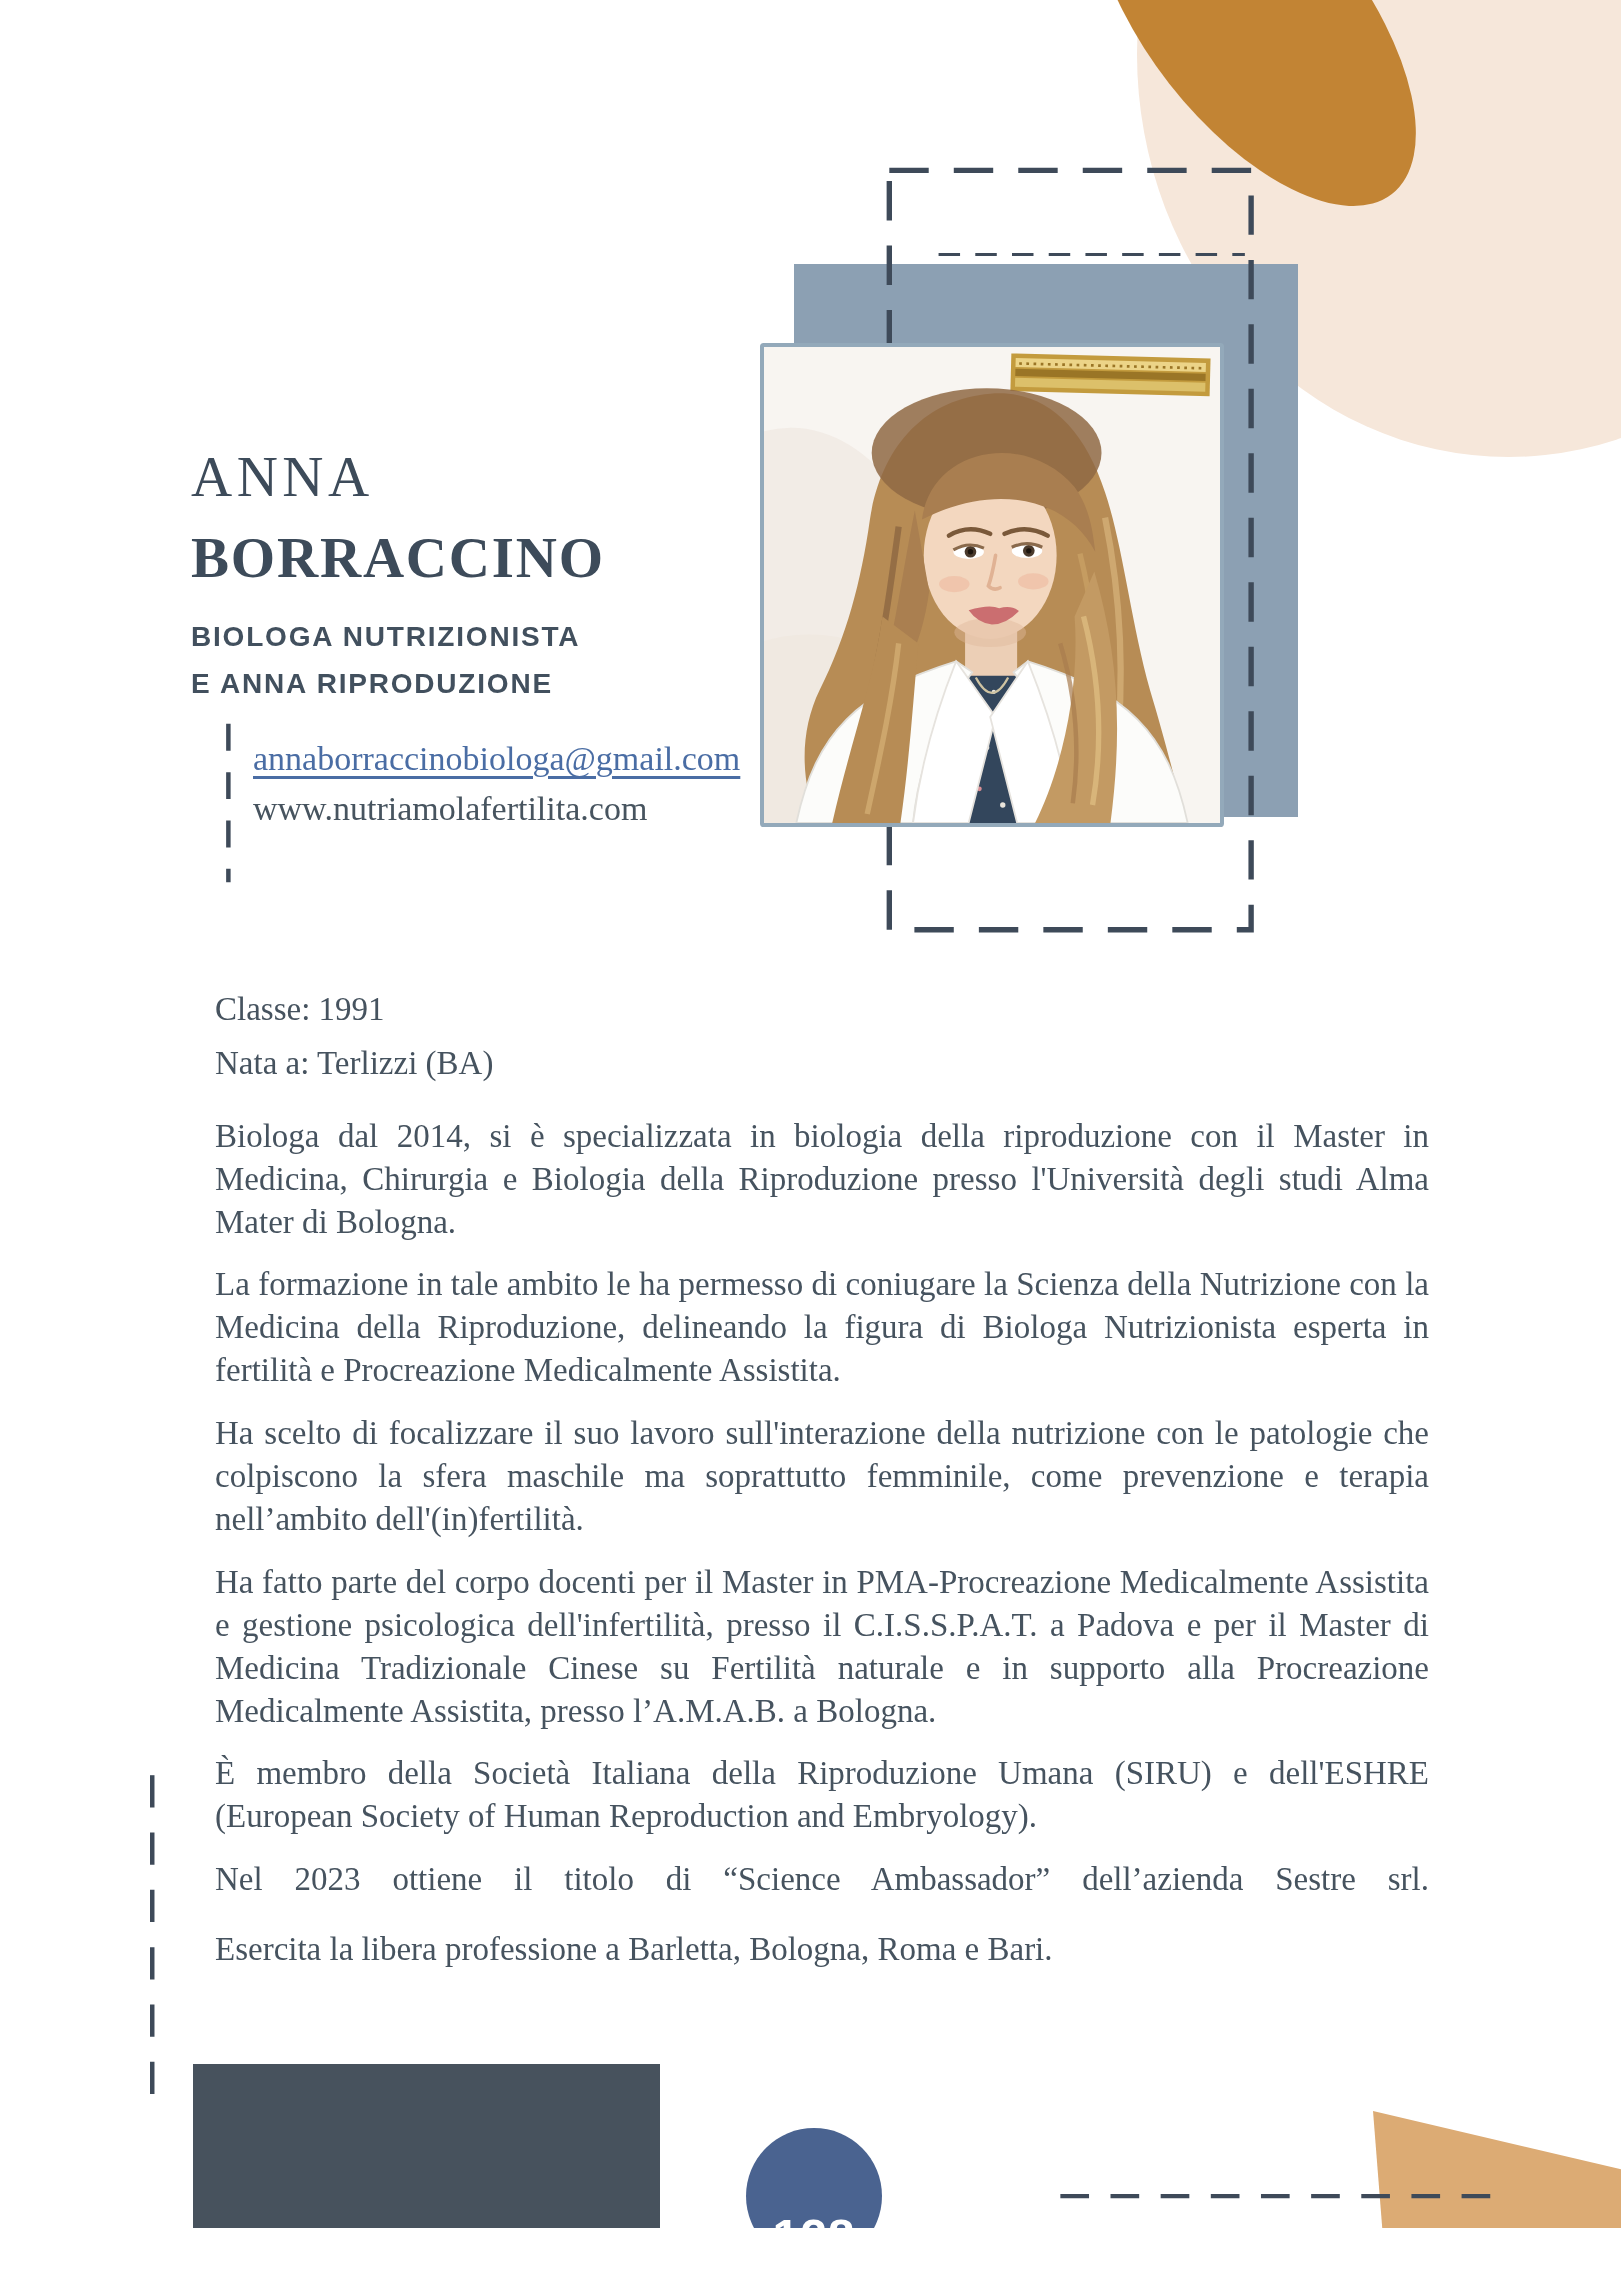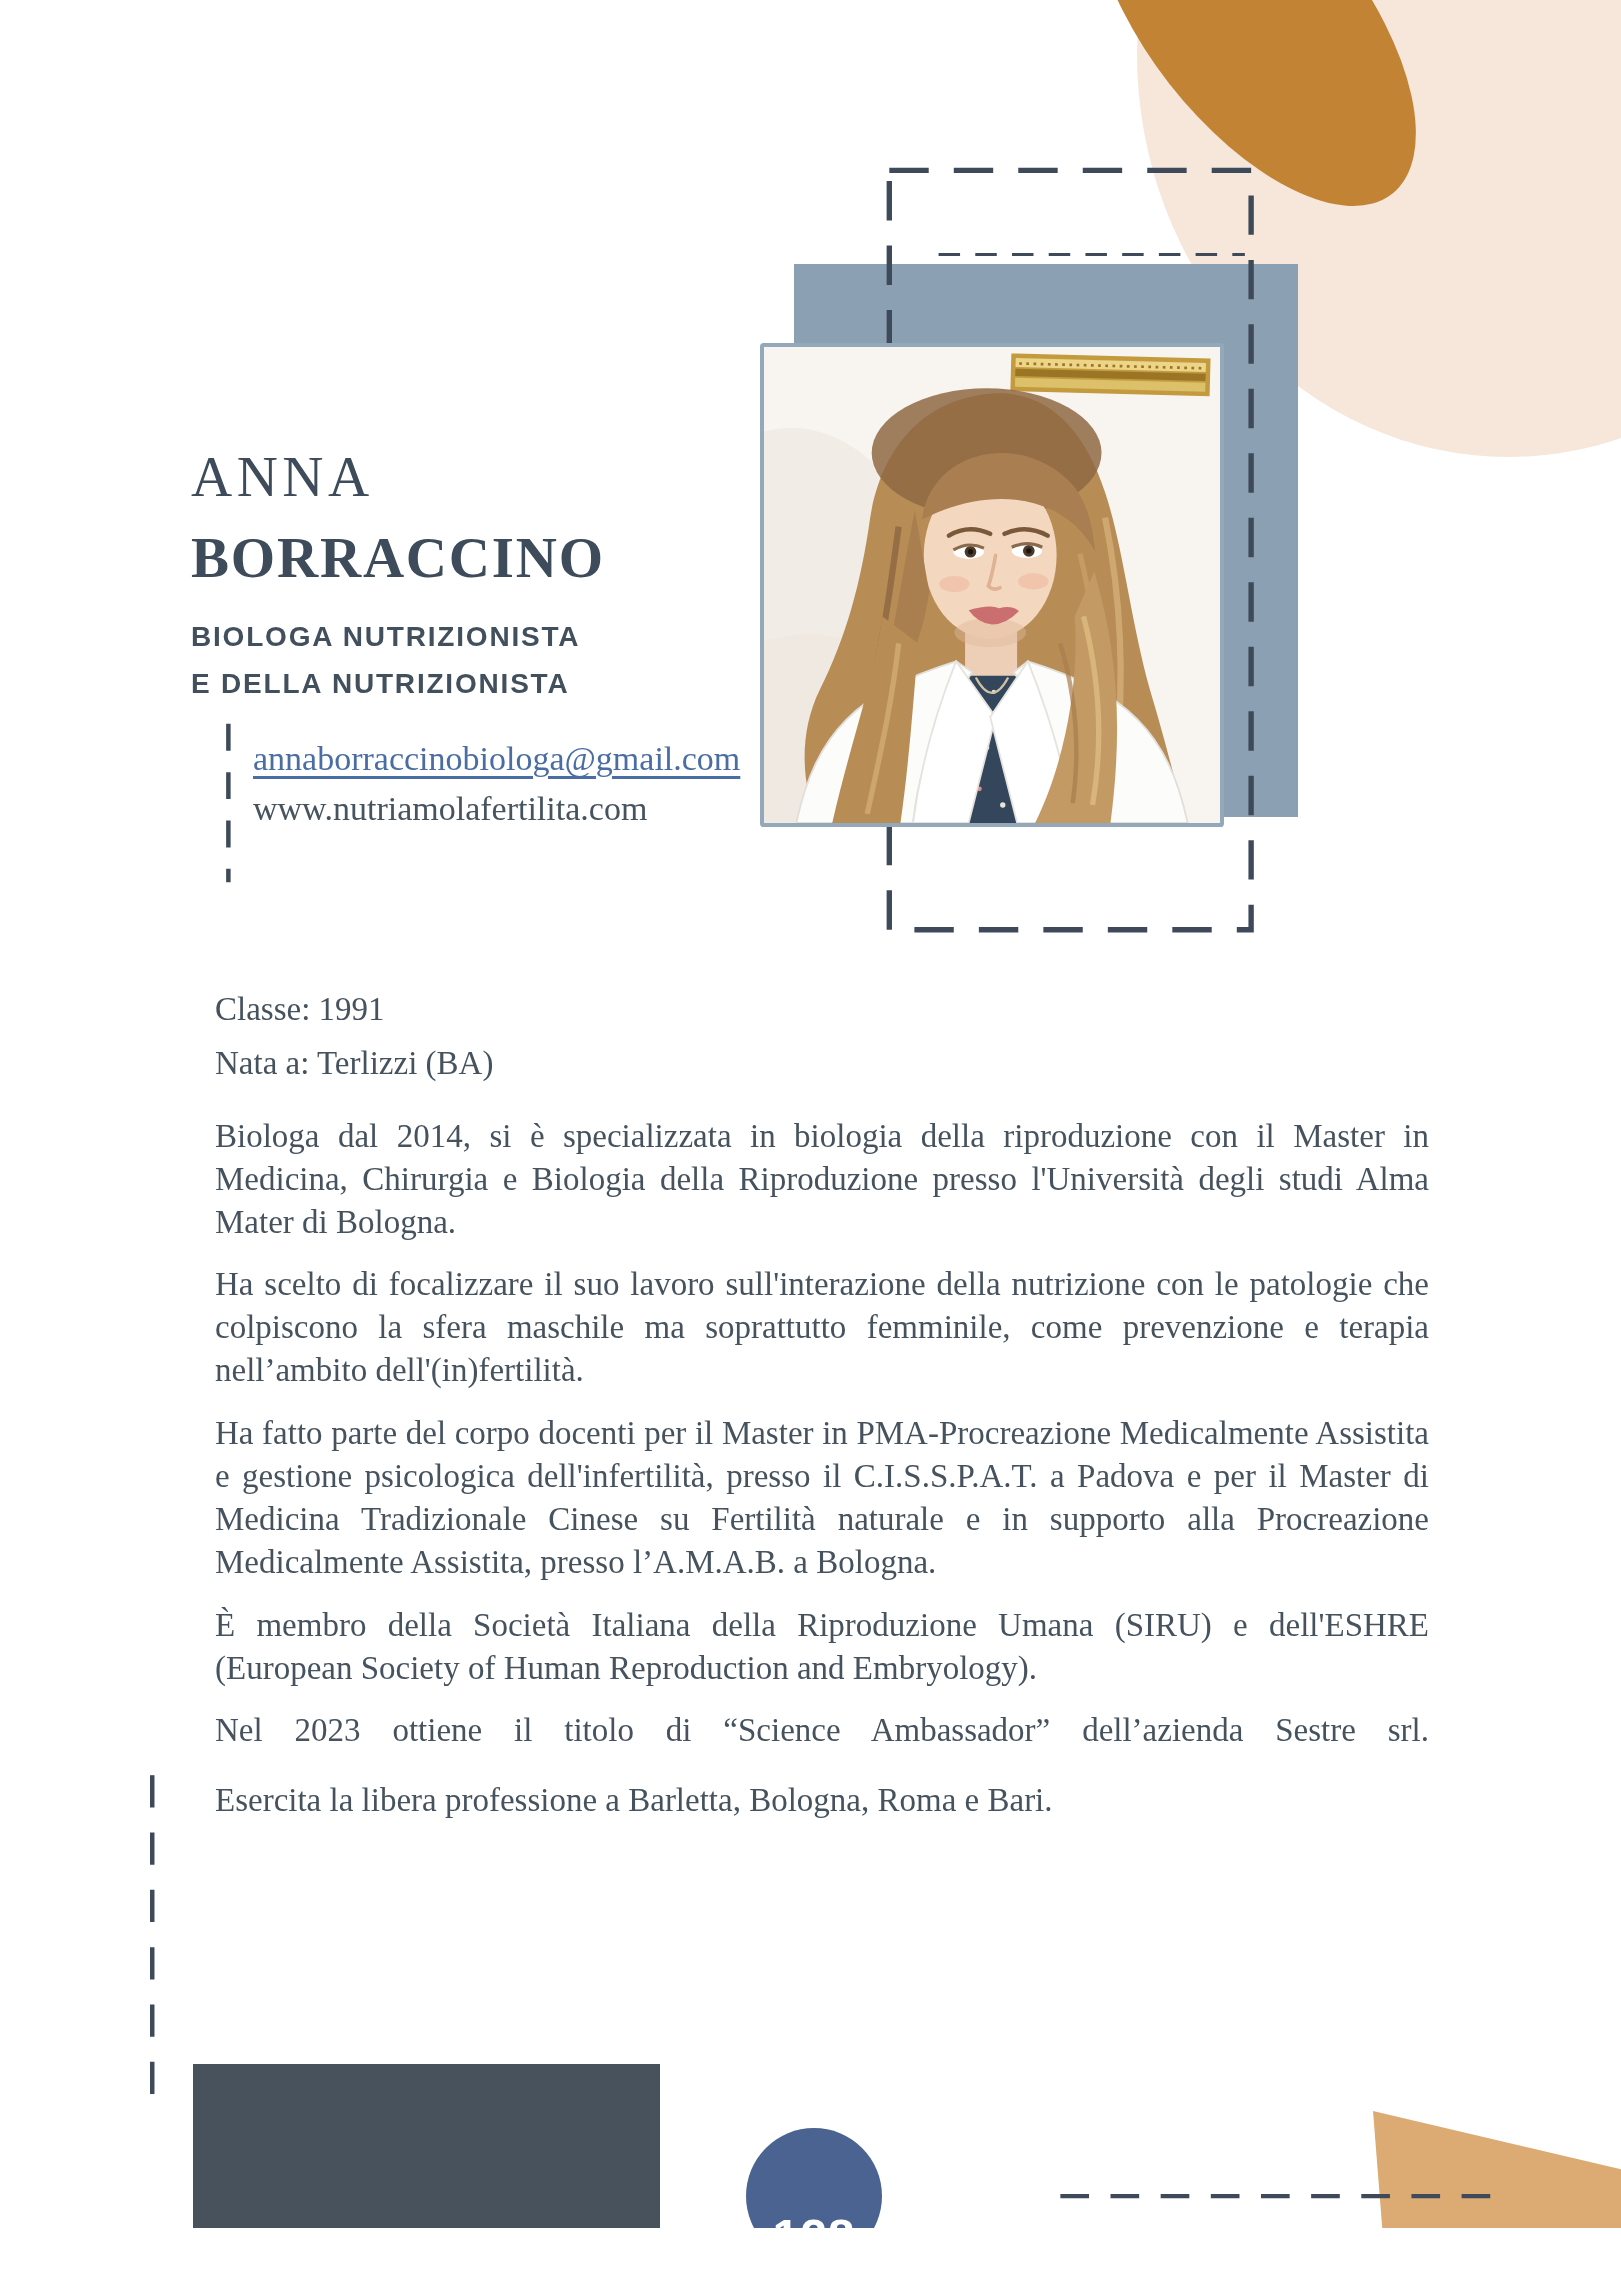--- a/index.html
+++ b/index.html
@@ -153,33 +153,34 @@
         <path d="M330 330 C348 390 352 450 344 508" stroke="#a87c4e" stroke-width="5" fill="none" opacity="0.7"></path>
       </g>
     </svg>
   </div>
 
   <header class="name-block">
     <h1 class="first-name">ANNA</h1>
     <h1 class="last-name">BORRACCINO</h1>
     <div class="subtitle">
       <div>BIOLOGA NUTRIZIONISTA</div>
-      <div>E DELLA NUTRIZIONISTA</div>
+      <div>E ANNA RIPRODUZIONE</div>
     </div>
   </header>
 
   <div class="contact">
     <a href="#" class="email-link">annaborraccinobiologa@gmail.com</a>
     <span class="website">www.nutriamolafertilita.com</span>
   </div>
 
   <main class="bio">
     <p class="line">Classe: 1991</p>
     <p class="line gap-after">Nata a: Terlizzi (BA)</p>
     <p class="just">Biologa dal 2014, si è specializzata in biologia della riproduzione con il Master in Medicina, Chirurgia e Biologia della Riproduzione presso l'Università degli studi Alma Mater di Bologna.</p>
+    <p class="just">La formazione in tale ambito le ha permesso di coniugare la Scienza della Nutrizione con la Medicina della Riproduzione, delineando la figura di Biologa Nutrizionista esperta in fertilità e Procreazione Medicalmente Assistita.</p>
     <p class="just">Ha scelto di focalizzare il suo lavoro sull'interazione della nutrizione con le patologie che colpiscono la sfera maschile ma soprattutto femminile, come prevenzione e terapia nell’ambito dell'(in)fertilità.</p>
     <p class="just">Ha fatto parte del corpo docenti per il Master in PMA-Procreazione Medicalmente Assistita e gestione psicologica dell'infertilità, presso il C.I.S.S.P.A.T. a Padova e per il Master di Medicina Tradizionale Cinese su Fertilità naturale e in supporto alla Procreazione Medicalmente Assistita, presso l’A.M.A.B. a Bologna.</p>
     <p class="just">È membro della Società Italiana della Riproduzione Umana (SIRU) e dell'ESHRE (European Society of Human Reproduction and Embryology).</p>
     <p class="just force">Nel 2023 ottiene il titolo di “Science Ambassador” dell’azienda Sestre srl.</p>
     <p class="last">Esercita la libera professione a Barletta, Bologna, Roma e Bari.</p>
   </main>
 
   <div class="footer-rect"></div>
   <div class="page-circle">
     <span>128</span>

